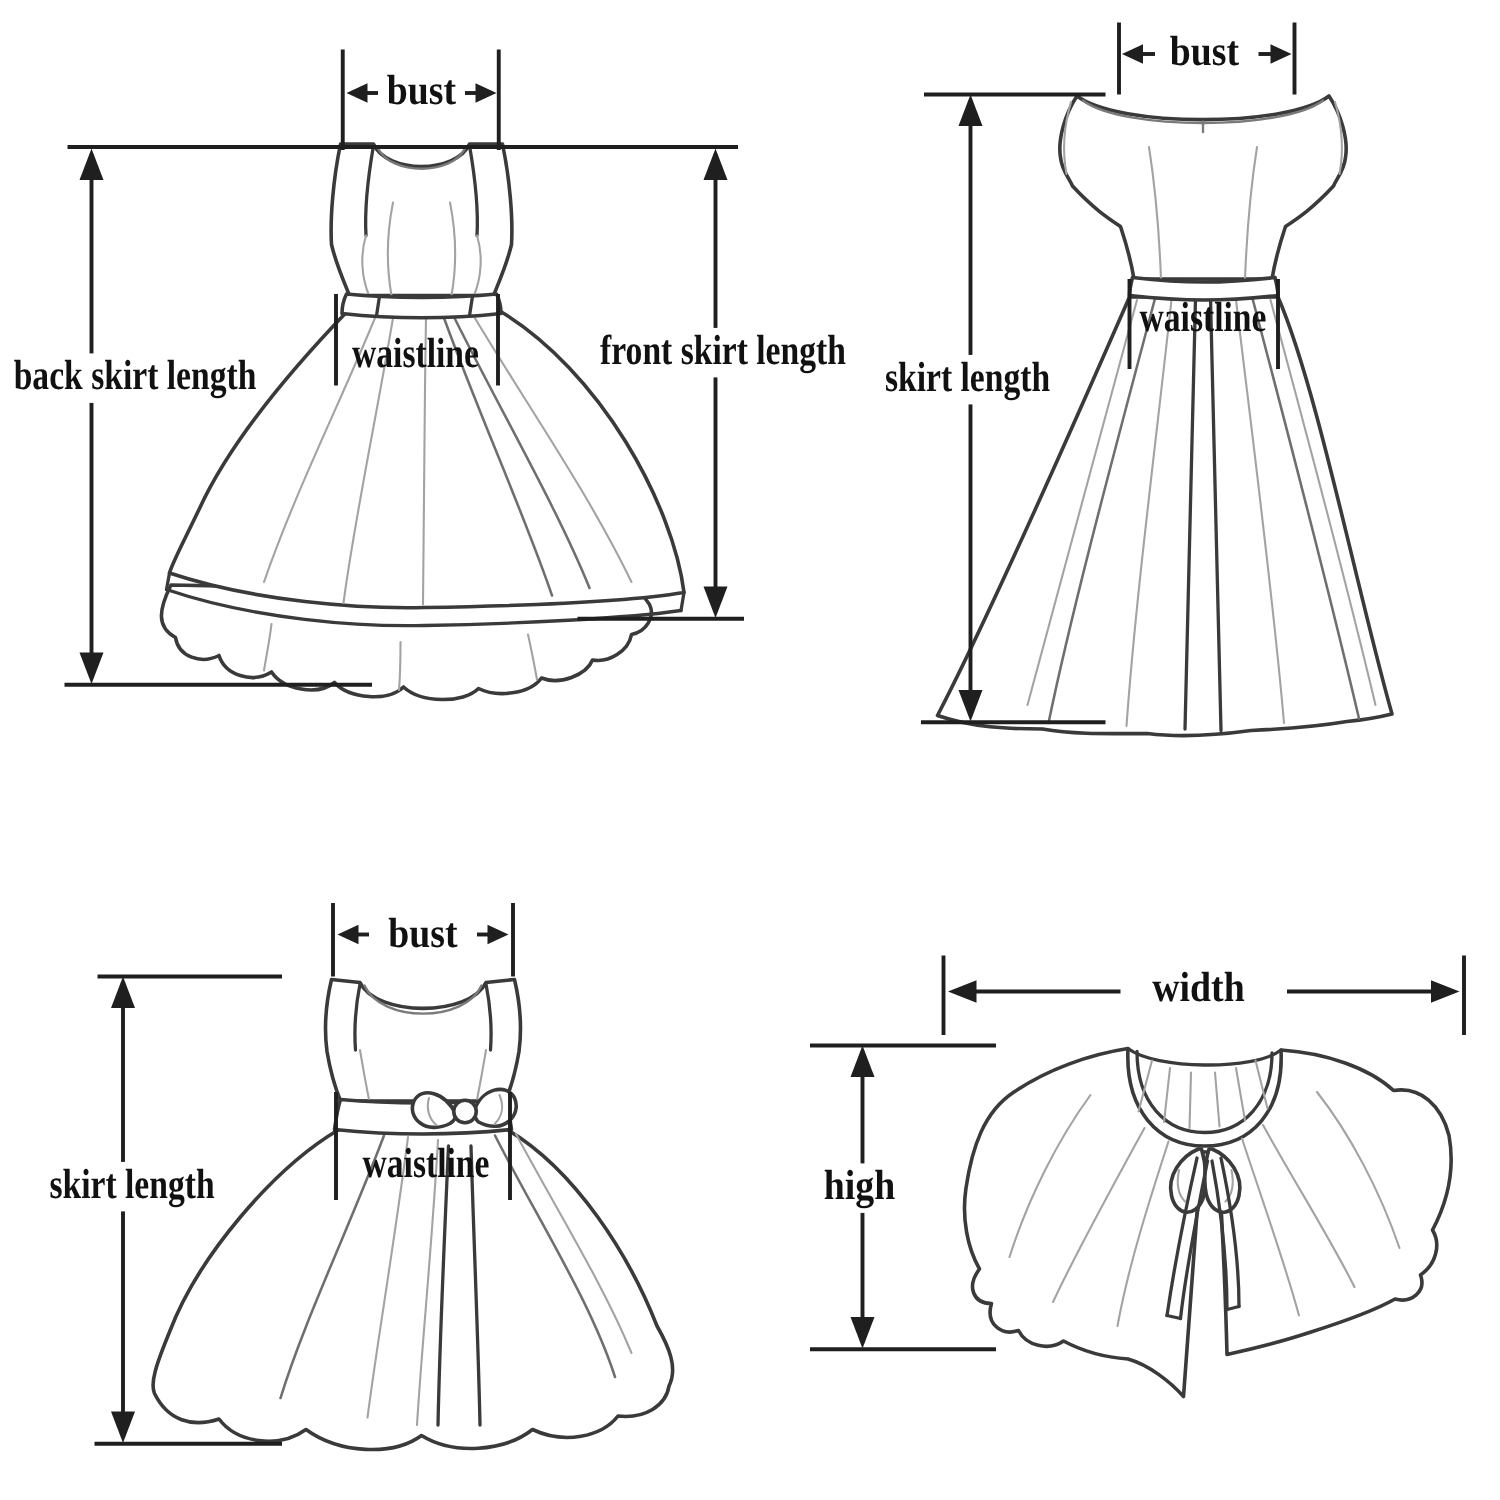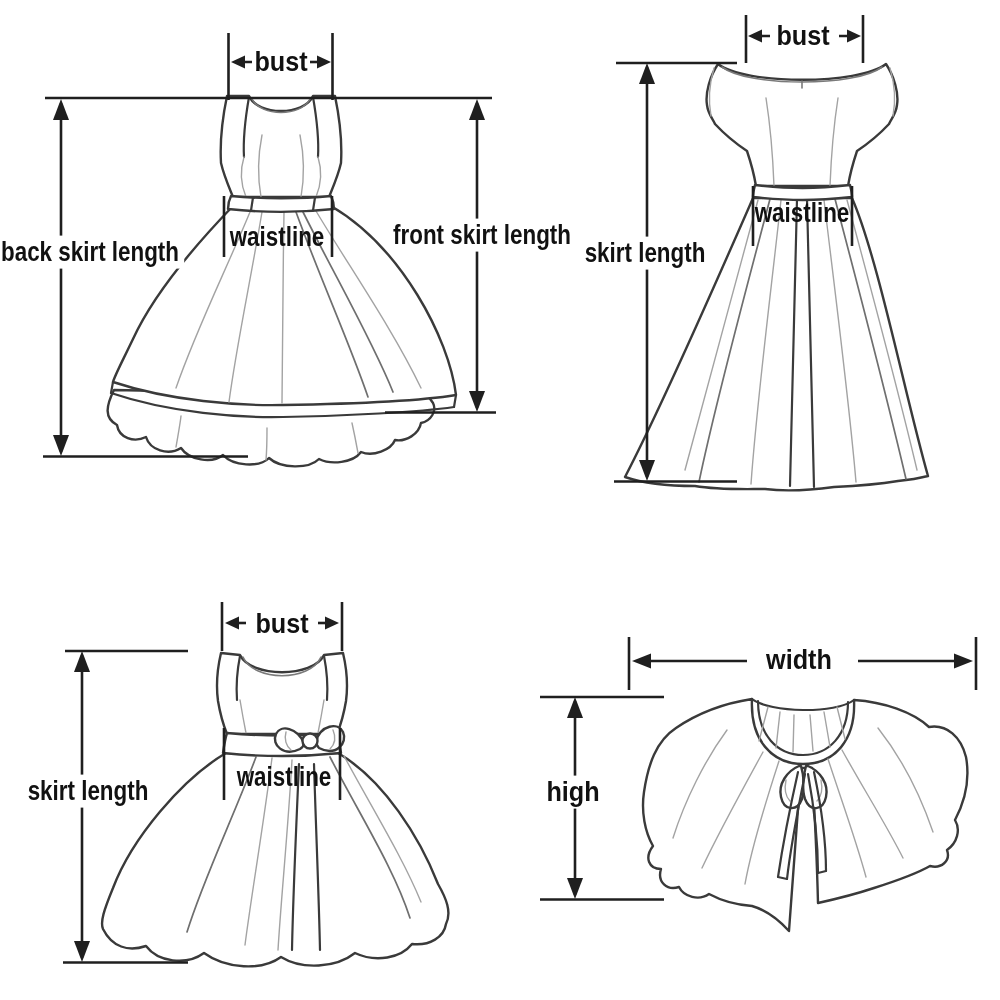--- a/index.html
+++ b/index.html
@@ -1,18 +1,18 @@
 <!DOCTYPE html>
 <html style="--background: #ffffff; --outline: #3a3a3a; --detail: #a3a3a3; --measure: #1f1f1f; --text: #111111;"><head>
 <meta charset="utf-8">
 <style>
   :root{ --background:#ffffff; --outline:#3a3a3a; --detail:#a3a3a3; --detail2:#6f6f6f; --measure:#1f1f1f; --text:#111111; }
   html,body{margin:0;padding:0;background:var(--background);}
   #stage{position:relative;width:1000px;height:1000px;background:var(--background);overflow:hidden;
-         font-family:Liberation Sans, sans-serif;border-radius:20px;}
+         font-family:Liberation Serif, serif;border-radius:20px;}
   svg{position:absolute;left:0;top:0;}
   .o  {fill:#fff;stroke:var(--outline);stroke-width:2.4;stroke-linejoin:round;stroke-linecap:round;}
   .ln {fill:none;stroke:var(--outline);stroke-width:2.2;stroke-linecap:round;}
   .d  {fill:none;stroke:var(--detail);stroke-width:1.4;stroke-linecap:round;}
   .d2 {fill:none;stroke:var(--detail2);stroke-width:1.7;stroke-linecap:round;}
   .d3 {fill:none;stroke:#7a7a7a;stroke-width:1.6;stroke-linecap:round;}
   .m  {fill:none;stroke:var(--measure);stroke-width:2.6;stroke-linecap:butt;}
   .ah {fill:var(--measure);stroke:none;}
   .lbl{position:absolute;transform:translate(-50%,-50%) scaleX(.8);font-weight:700;font-size:28px;
        color:var(--text);white-space:nowrap;line-height:1.1;}

